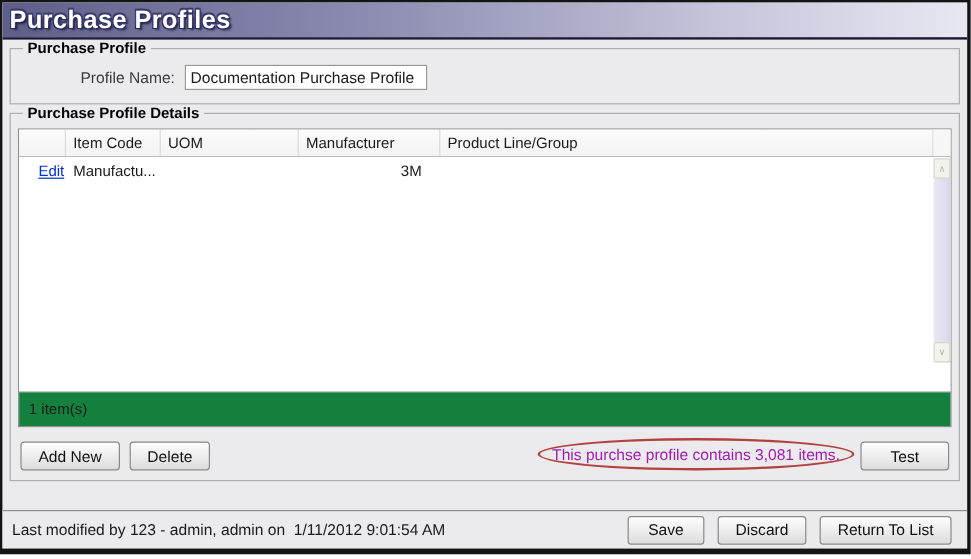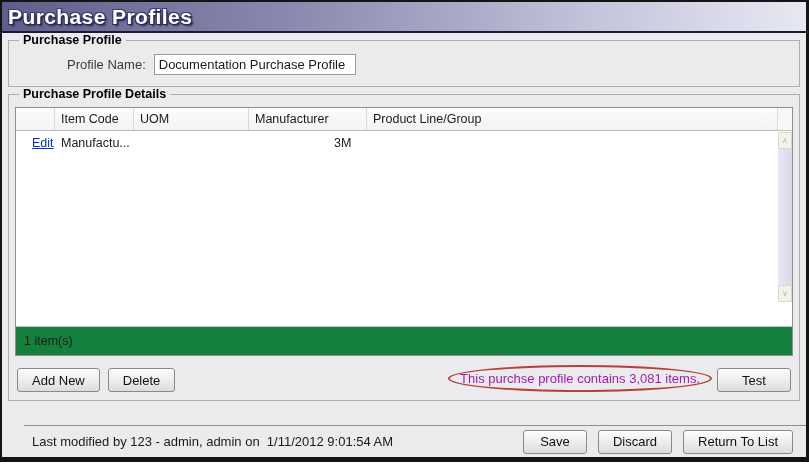--- a/index.html
+++ b/index.html
@@ -129,21 +129,20 @@
   .btn-test { min-width: 74px; }
 
   
   .statusbar {
     position: absolute; left: 0; right: 0; bottom: 0;
     height: 32px;
     border-top: 1px solid #8f8f8f;
     background: #ebebee;
     display: flex; align-items: center;
     padding: 0 13px 0 8px;
-    margin-left: 22px;
   }
   .status-text { flex: 1; font-size: 13px; color: #1a1a1a; white-space: pre; }
   .statusbar .btn { margin-left: 11px; }
   .btn-save { min-width: 64px; }
   .btn-return { min-width: 100px; }
 </style>
 </head>
 <body>
 
 <div class="window">

